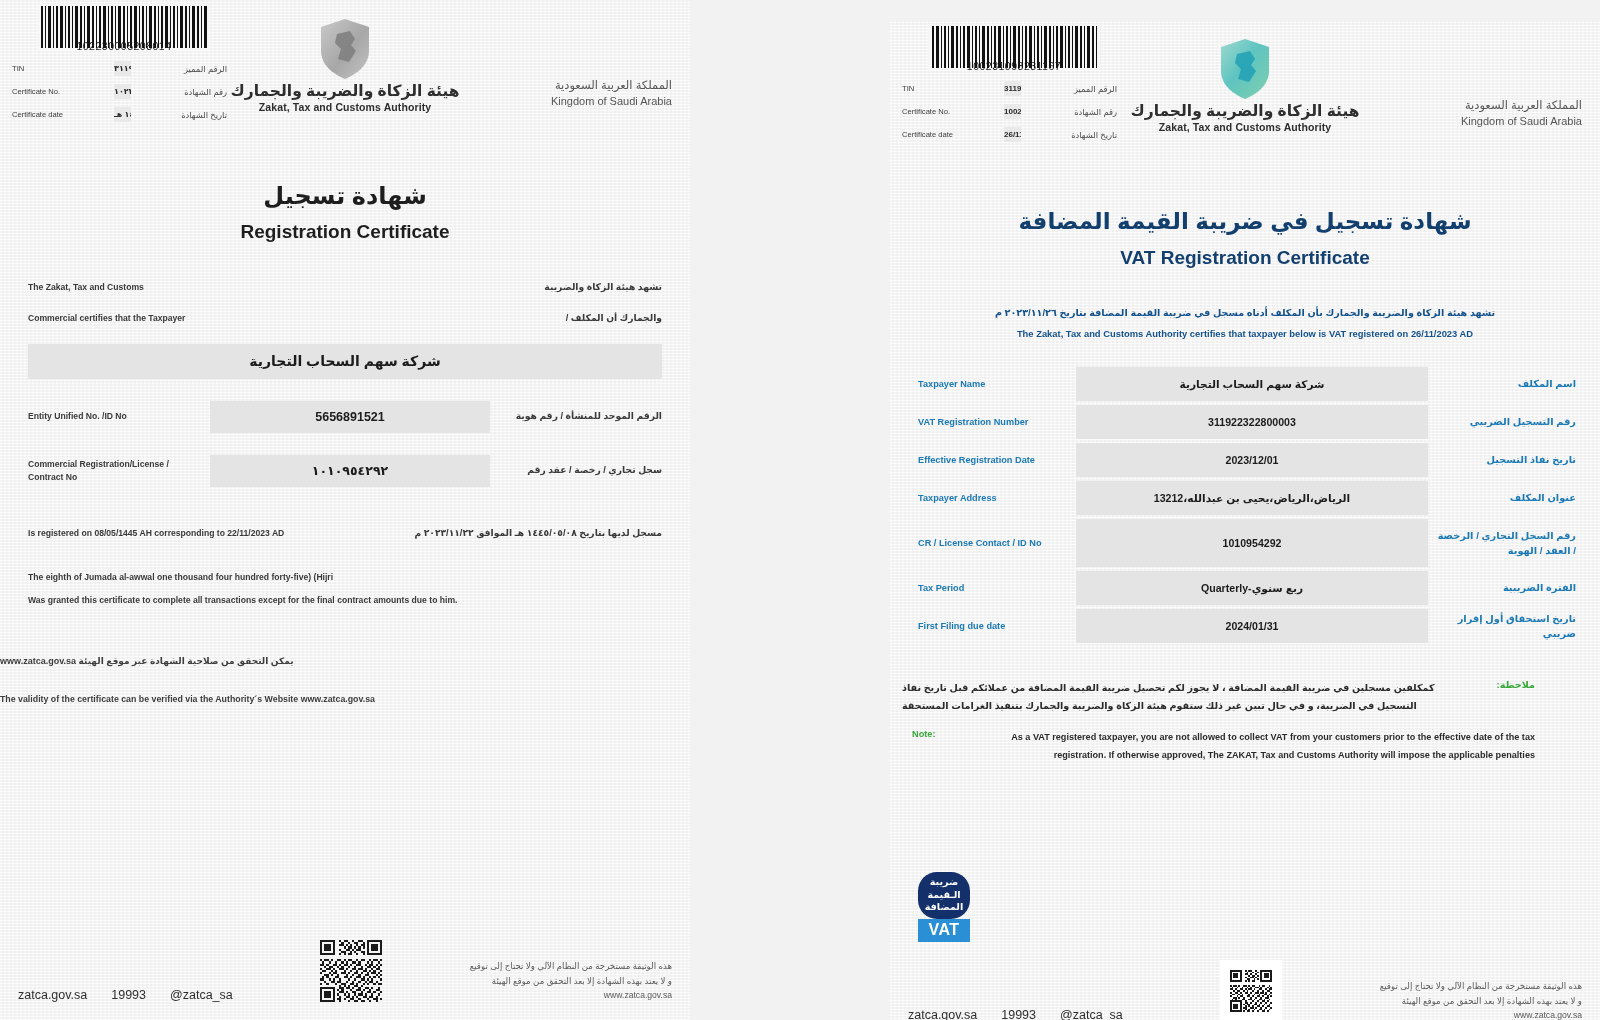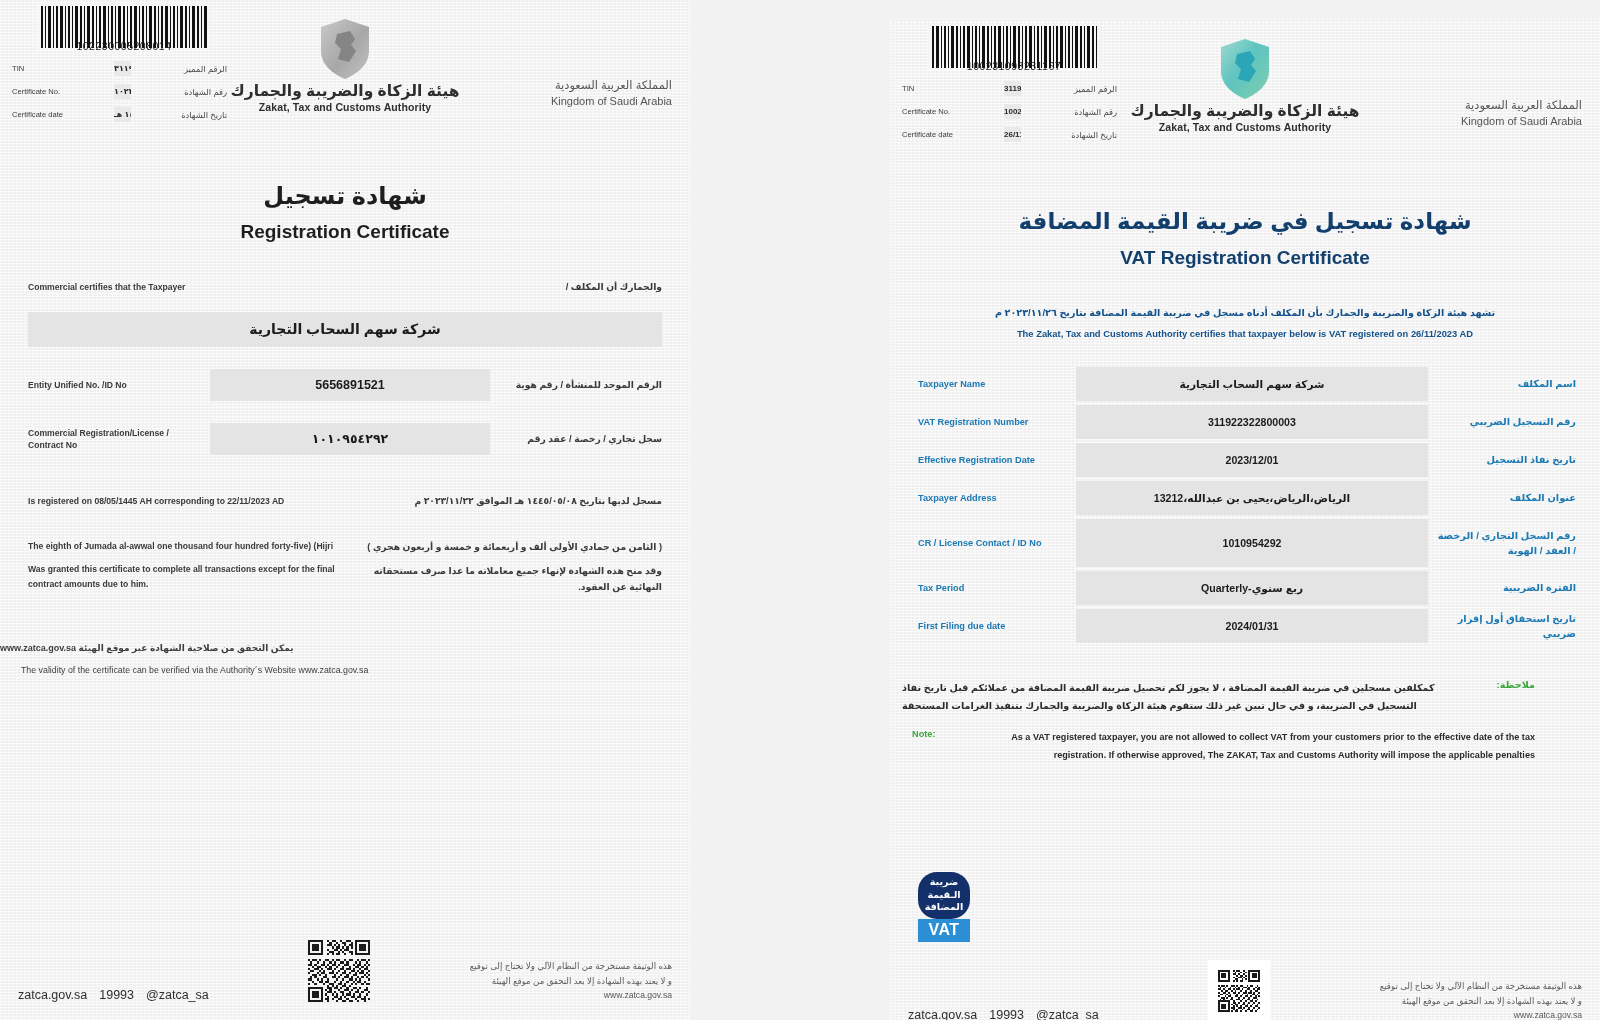--- a/index.html
+++ b/index.html
@@ -80,25 +80,25 @@
   .l-para{padding:0 28px;margin-top:40px;}
   .l-pararow{display:flex;justify-content:space-between;align-items:flex-start;margin-bottom:30px;gap:20px;}
   .l-pararow .l-en{flex:1;}
   .l-pararow .l-ar{flex:1;}
   .l-pararow2{display:flex;justify-content:space-between;align-items:flex-start;gap:20px;}
   .l-pararow2 .l-en{flex:1;line-height:1.75;}
   .l-pararow2 .l-ar{flex:1;line-height:1.75;}
 
   .l-verify{text-align:left;margin-top:48px;}
   .l-verify-ar{font-size:9px;color:#3d3d3d;font-weight:600;direction:rtl;}
-  .l-verify-en{font-size:8.8px;color:#3d3d3d;font-weight:400;margin-top:12px;padding-left:21px;}
+  .l-verify-en{font-size:8.8px;color:#3d3d3d;font-weight:700;margin-top:28px;}
 
   
   .footer{position:absolute;bottom:18px;left:0;right:0;display:flex;align-items:flex-end;padding:0 18px;}
-  .foot-social{display:flex;align-items:center;gap:12px;font-size:12.5px;color:#2e2e2e;white-space:nowrap;}
+  .foot-social{display:flex;align-items:center;gap:24px;font-size:12.5px;color:#2e2e2e;white-space:nowrap;}
   .foot-qr{margin:0 auto;}
   .qr{width:62px;height:62px;display:block;}
   .foot-note{text-align:right;direction:rtl;font-size:8.6px;color:#5a5a5a;line-height:1.65;}
 
   
   .r-title{text-align:center;margin-top:48px;}
   .r-title-ar{font-size:23px;font-weight:700;color:#123f6d;direction:rtl;}
   .r-title-en{font-size:19px;font-weight:700;color:#123f6d;margin-top:12px;}
 
   .r-sub{text-align:center;margin-top:38px;}
@@ -233,20 +233,24 @@
       </div>
     </div>
 
     <div class="l-title">
       <div class="l-title-ar">شهادة تسجيل</div>
       <div class="l-title-en">Registration Certificate</div>
     </div>
 
     <div class="l-certline">
       <div class="l-certrow">
+        <div class="l-en">The Zakat, Tax and Customs</div>
+        <div class="l-ar">تشهد هيئة الزكاة والضريبة</div>
+      </div>
+      <div class="l-certrow">
         <div class="l-en">Commercial certifies that the Taxpayer</div>
         <div class="l-ar">والجمارك أن المكلف /</div>
       </div>
     </div>
 
     <div class="l-namebox">شركة سهم السحاب التجارية</div>
 
     <div class="l-fieldrow">
       <div class="l-en">Entity Unified No. /ID No</div>
       <div class="l-fieldbox">5656891521</div>
@@ -262,25 +266,20 @@
     <div class="l-para">
       <div class="l-pararow">
         <div class="l-en">Is registered on  08/05/1445 AH corresponding  to 22/11/2023 AD</div>
         <div class="l-ar">مسجل لديها بتاريخ ١٤٤٥/٠٥/٠٨ هـ الموافق ٢٠٢٣/١١/٢٢ م</div>
       </div>
       <div class="l-pararow2">
         <div class="l-en">
           <div>The eighth of Jumada al-awwal one thousand four hundred forty-five) (Hijri</div>
           <div style="height:8px"></div>
           <div>Was granted this certificate to complete all transactions except for the final contract amounts due to him.</div>
-        </div>
-        <div class="l-ar">
-          <div>( الثامن من جمادي الأولى ألف و أربعمائة و خمسة و أربعون هجري )</div>
-          <div style="height:8px"></div>
-          <div>وقد منح هذه الشهادة لإنهاء جميع معاملاته ما عدا صرف مستحقاته النهائية عن العقود.</div>
         </div>
       </div>
     </div>
 
     <div class="l-verify">
       <div class="l-verify-ar">يمكن التحقق من صلاحية الشهادة عبر موقع الهيئة www.zatca.gov.sa</div>
       <div class="l-verify-en">The validity of the certificate can be verified via the Authority´s Website www.zatca.gov.sa</div>
     </div>
 
     <div class="footer">

